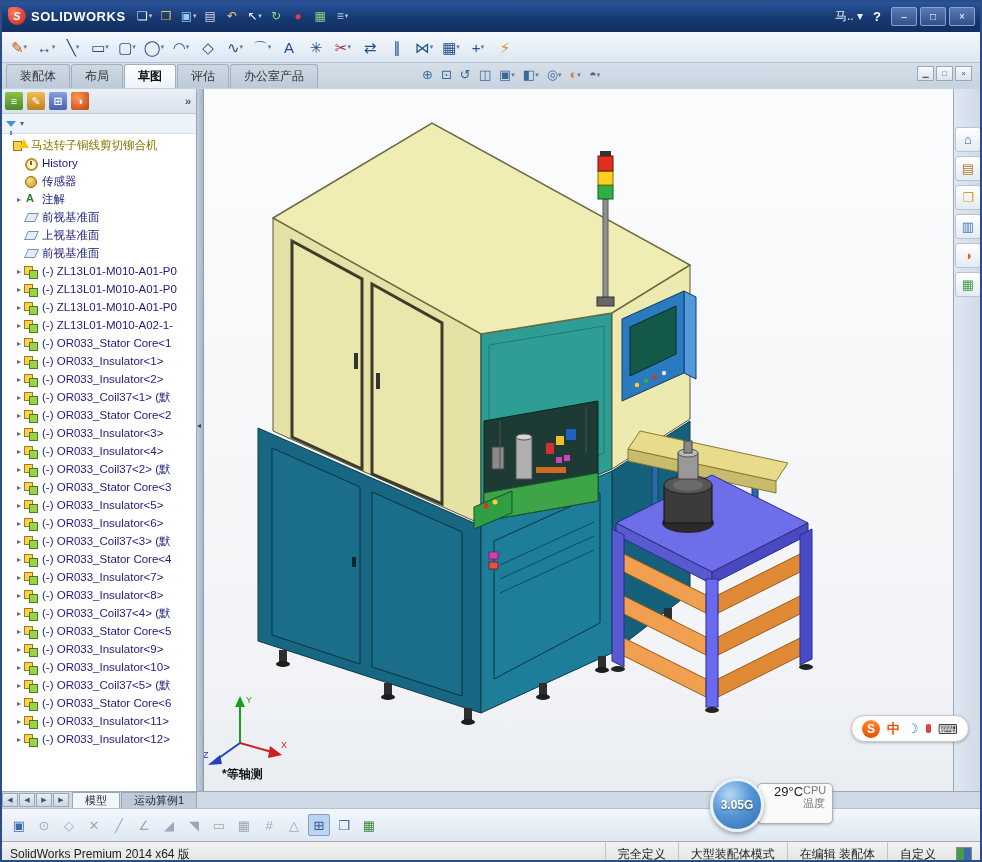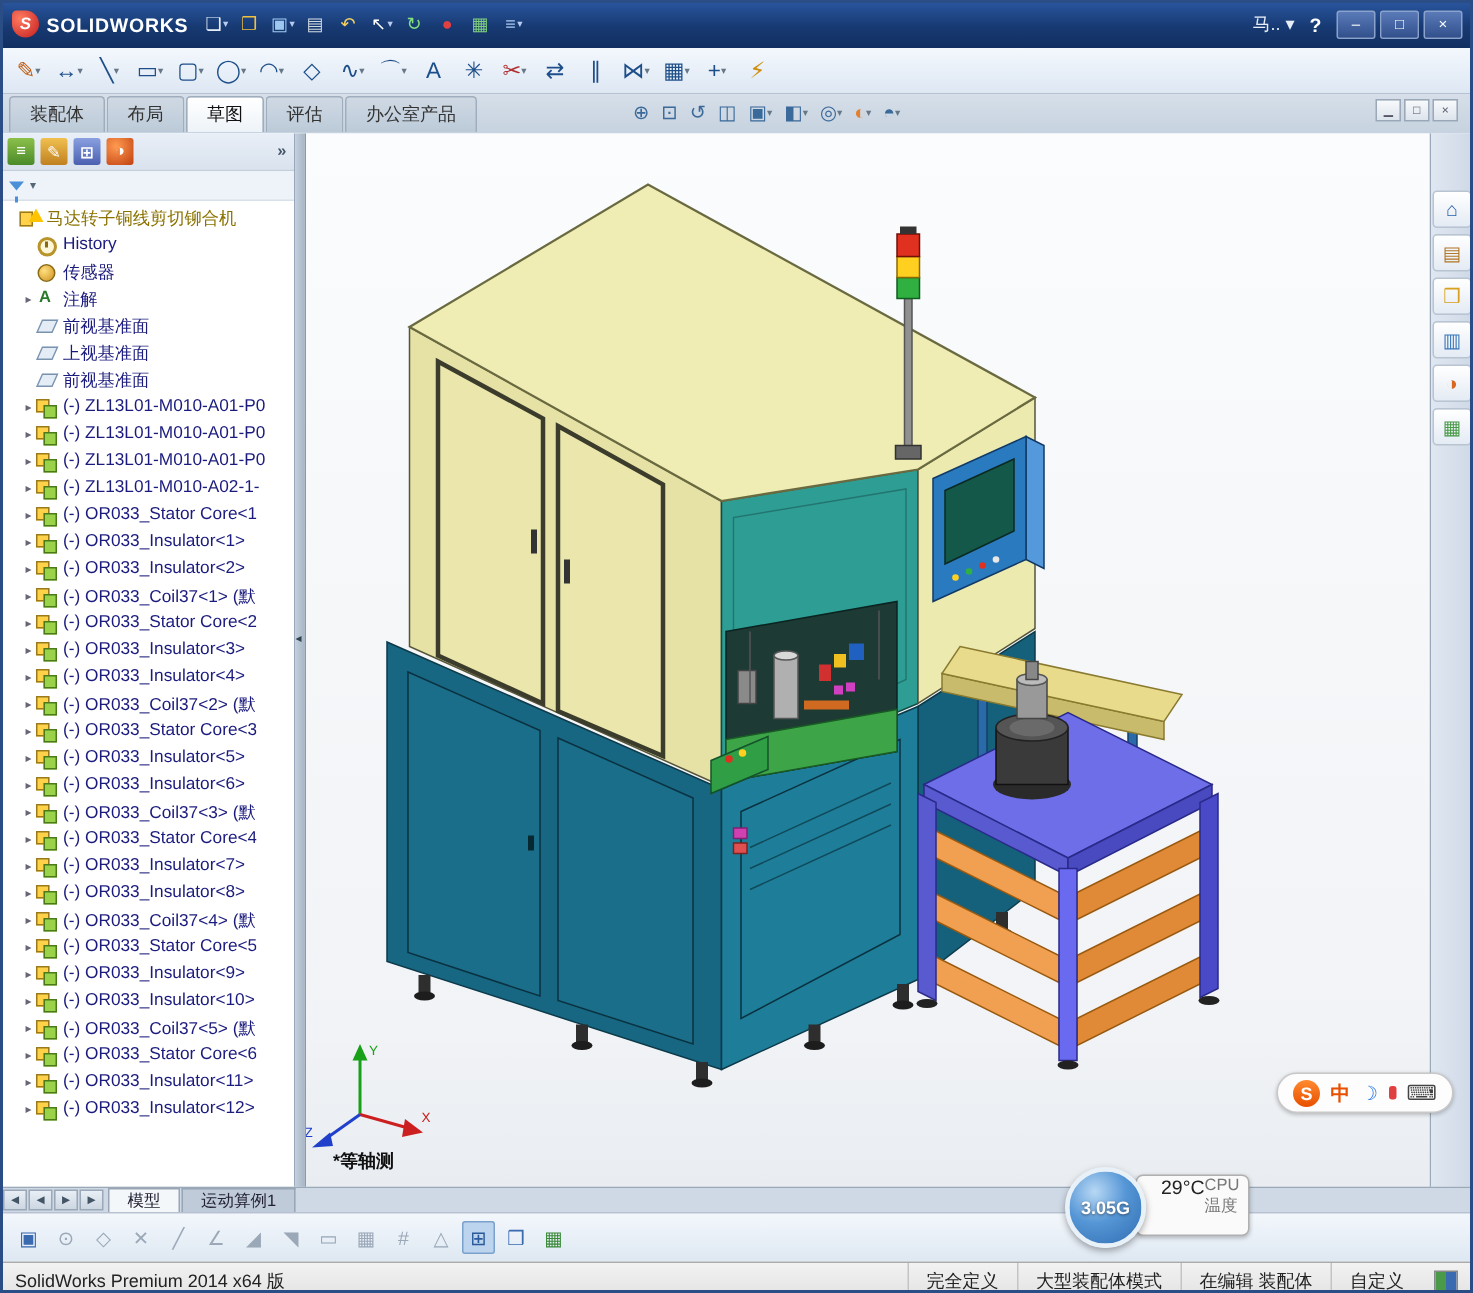--- a/index.html
+++ b/index.html
@@ -31,21 +31,21 @@
   .toolbar2{height:30px;background:linear-gradient(#f4f8fd,#dde7f3);border-bottom:1px solid #b6c2d2;
             display:flex;align-items:center;padding:0 6px;gap:1px;}
   .t2{height:26px;min-width:24px;display:flex;align-items:center;justify-content:center;border-radius:2px;padding:0 1px;}
   .t2 .g{font-size:15px;line-height:1;}
   .t2 .dd{font-size:7px;color:#678;}
 
   
   .tabrow{height:26px;background:linear-gradient(#d6dfe9,#c6d2df);display:flex;align-items:center;padding:0 6px;}
   .rtab{padding:3px 13px;font-size:12px;color:#333;background:linear-gradient(#cfd9e4,#bccad8);
         border:1px solid #9fadbd;border-bottom:none;border-radius:3px 3px 0 0;margin-right:1px;white-space:nowrap;}
-  .rtab.active{background:linear-gradient(#ffffff,#eef3f8);font-weight:normal;color:#111;}
+  .rtab.active{background:linear-gradient(#ffffff,#eef3f8);font-weight:bold;color:#111;}
   .headsup{display:flex;align-items:center;gap:2px;margin-left:100px;margin-bottom:3px;}
   .hu{display:flex;align-items:center;padding:1px 3px;}
   .hu .g{font-size:13px;color:#3a6a9a;line-height:1;}
   .hu .dd{font-size:7px;color:#678;}
   .docwin{margin-left:auto;display:flex;gap:2px;margin-bottom:5px;margin-right:4px;}
   .dwb{width:15px;height:13px;border:1px solid #9aa8b8;background:linear-gradient(#f8fafc,#dce4ec);
        font-size:8px;color:#556;display:flex;align-items:center;justify-content:center;}
 
   
   .main{display:flex;height:702px;}

